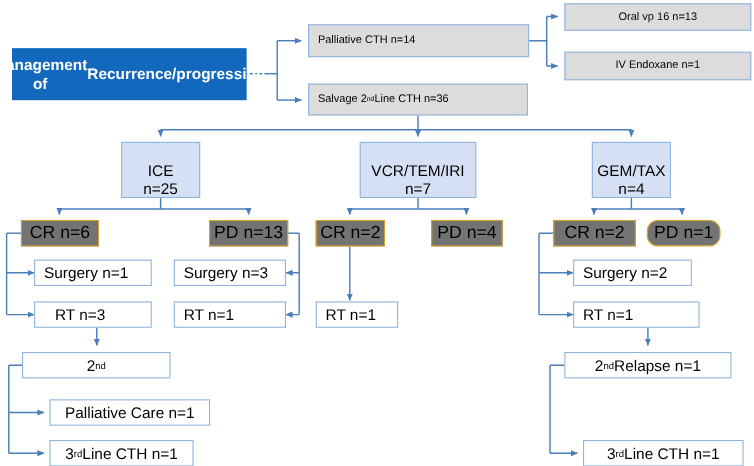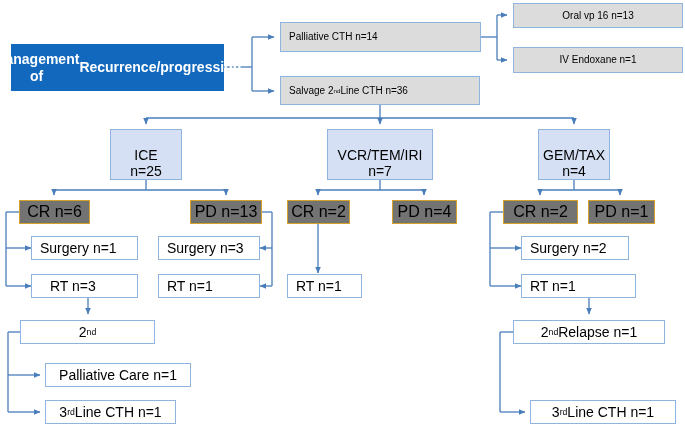--- a/index.html
+++ b/index.html
@@ -188,21 +188,21 @@
   <div class="node yellow" style="left:19px; top:200px; width:71px; height:24px;">CR n=6</div>
 
   <div class="node yellow" style="left:190px; top:200px; width:72px; height:24px;">PD n=13</div>
 
   <div class="node yellow" style="left:287px; top:200px; width:63px; height:24px;">CR n=2</div>
 
   <div class="node yellow" style="left:392px; top:200px; width:65px; height:24px;">PD n=4</div>
 
   <div class="node yellow" style="left:503px; top:200px; width:75px; height:24px;">CR n=2</div>
 
-  <div class="node yellow" style="left:588px; top:200px; width:67px; height:24px;">PD n=1</div>
+  <div class="node yellow" style="left:588px; top:200px; width:67px; height:24px;border-radius:10px;">PD n=1</div>
 
   <div class="node white leftpad" style="left:31px; top:236px; width:107px; height:24px;">Surgery n=1</div>
 
   <div class="node white leftpad" style="left:31px; top:274px; width:107px; height:24px;padding-left:18px;">RT n=3</div>
 
   <div class="node white leftpad" style="left:158px; top:236px; width:102px; height:24px;">Surgery n=3</div>
 
   <div class="node white leftpad" style="left:158px; top:274px; width:102px; height:24px;">RT n=1</div>
 
   <div class="node white leftpad" style="left:287px; top:274px; width:75px; height:24px;">RT n=1</div>

